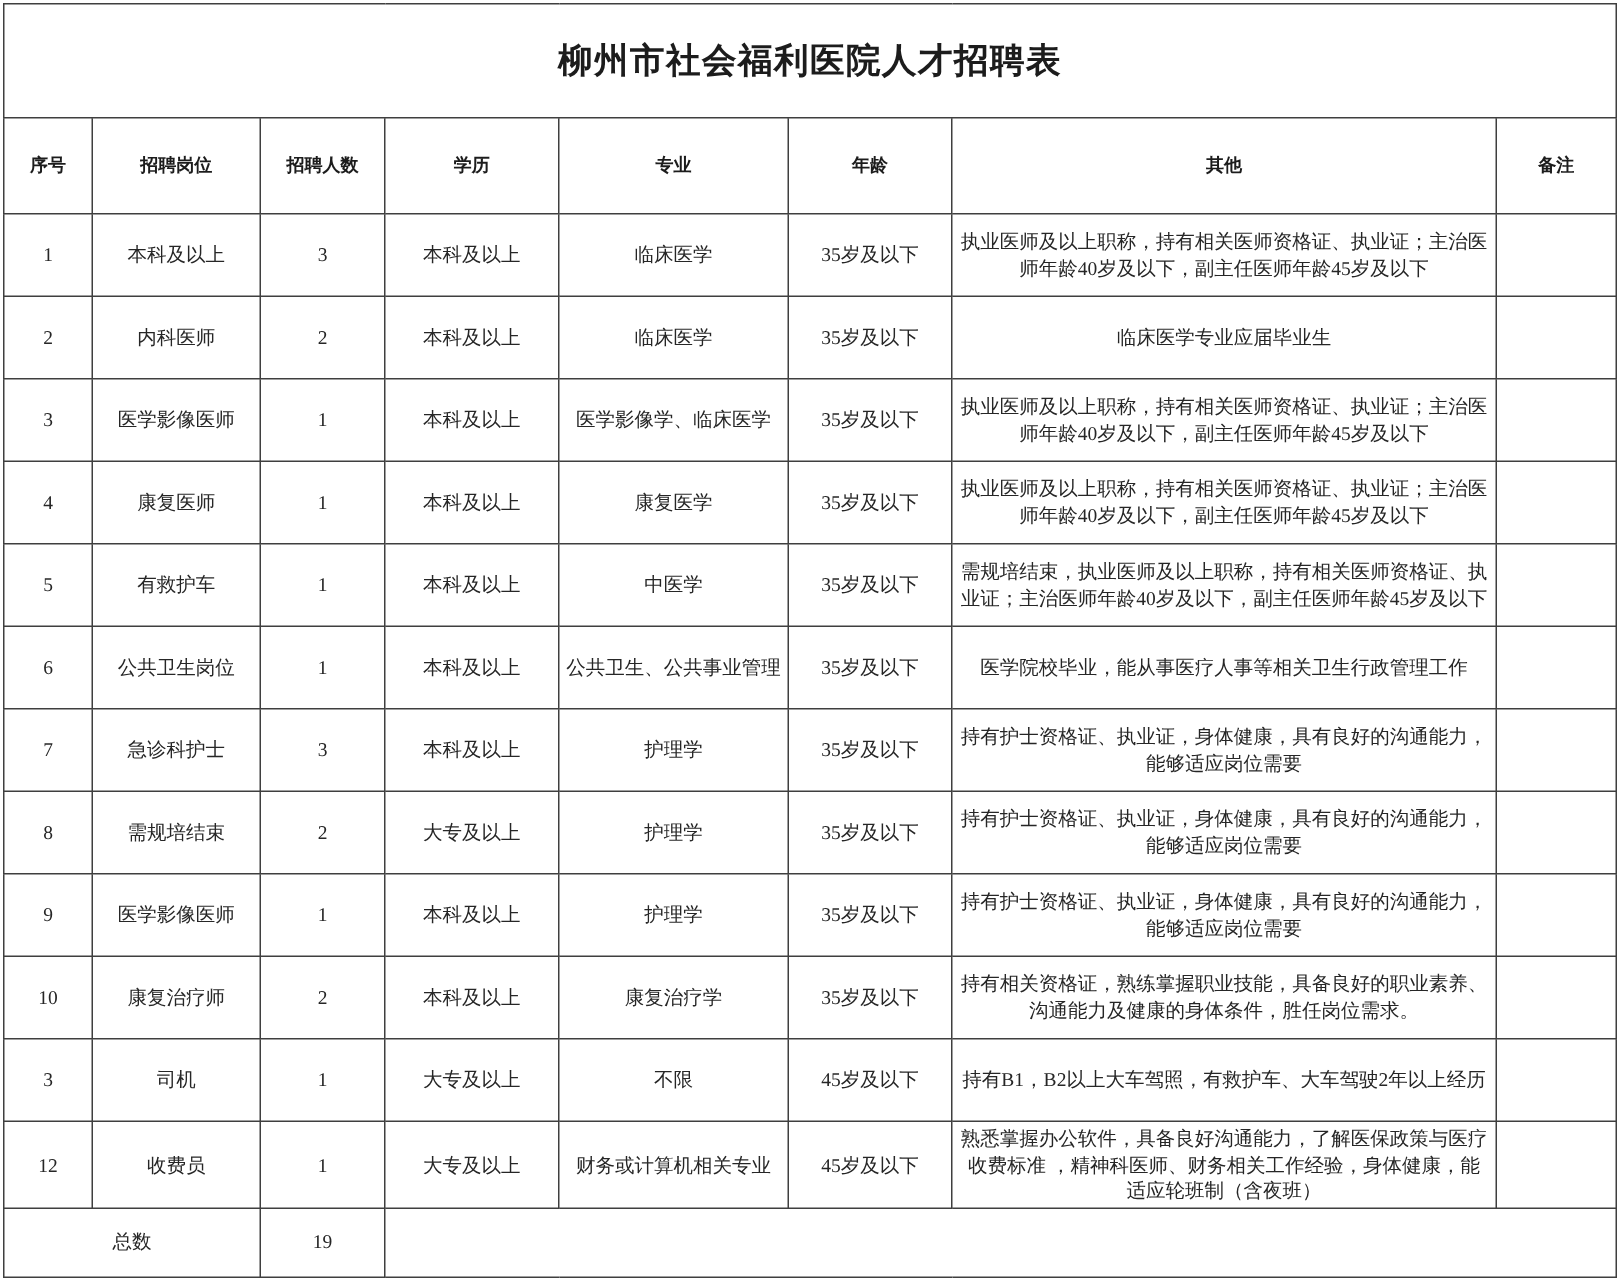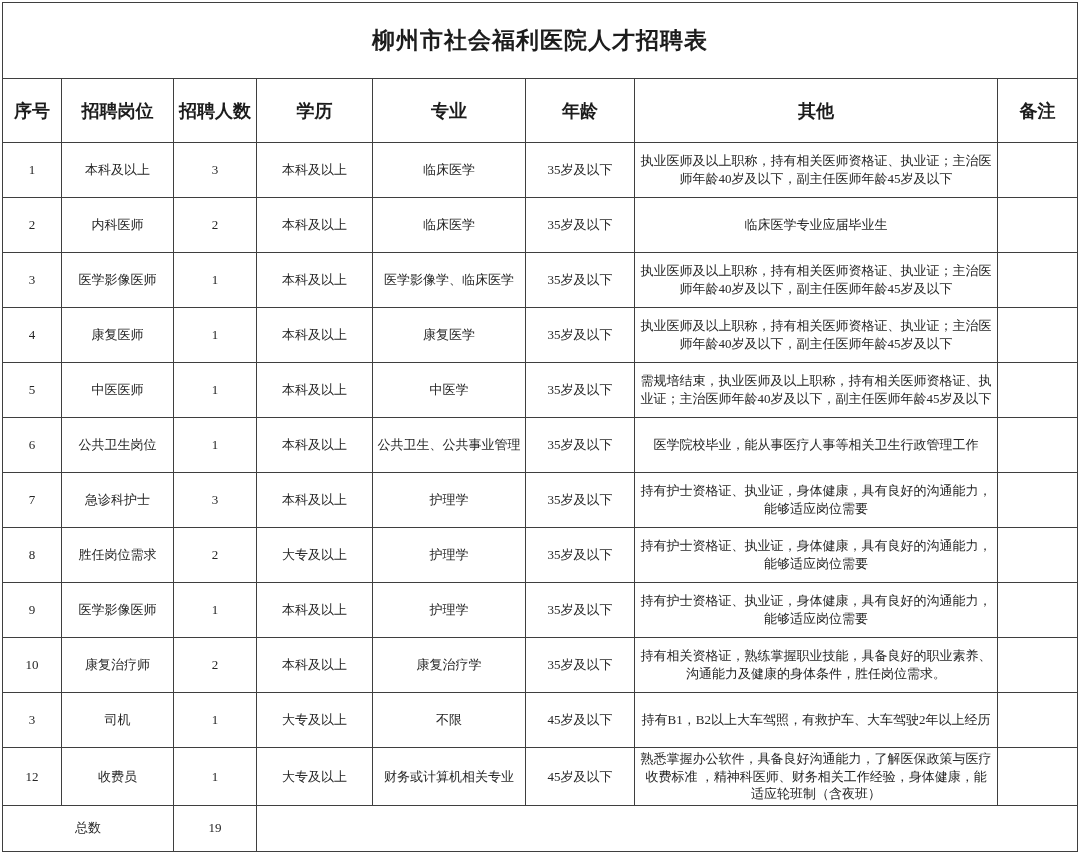--- a/index.html
+++ b/index.html
@@ -37,21 +37,21 @@
   }
   tr.title-row td {
     height: 76px;
     font-size: 23px;
     font-weight: bold;
     letter-spacing: 1px;
     color: #1c1c1c;
   }
   tr.header-row th {
     height: 64px;
-    font-size: 18px;
+    font-size: 12px;
     font-weight: bold;
     color: #1c1c1c;
   }
   tbody.data-body td { height: 55px; line-height: 1.35; }
   td.c-other { padding: 2px 10px; }
   tr.total-row td { height: 46px; }
 </style>
 </head>
 <body>
 
@@ -118,21 +118,21 @@
     <td>康复医师</td>
     <td>1</td>
     <td>本科及以上</td>
     <td>康复医学</td>
     <td>35岁及以下</td>
     <td class="c-other">执业医师及以上职称，持有相关医师资格证、执业证；主治医师年龄40岁及以下，副主任医师年龄45岁及以下</td>
     <td></td>
   </tr>
         <tr class="data-row">
     <td>5</td>
-    <td>中医医师</td>
+    <td>有救护车</td>
     <td>1</td>
     <td>本科及以上</td>
     <td>中医学</td>
     <td>35岁及以下</td>
     <td class="c-other">需规培结束，执业医师及以上职称，持有相关医师资格证、执业证；主治医师年龄40岁及以下，副主任医师年龄45岁及以下</td>
     <td></td>
   </tr>
         <tr class="data-row">
     <td>6</td>
     <td>公共卫生岗位</td>
@@ -148,21 +148,21 @@
     <td>急诊科护士</td>
     <td>3</td>
     <td>本科及以上</td>
     <td>护理学</td>
     <td>35岁及以下</td>
     <td class="c-other">持有护士资格证、执业证，身体健康，具有良好的沟通能力，能够适应岗位需要</td>
     <td></td>
   </tr>
         <tr class="data-row">
     <td>8</td>
-    <td>胜任岗位需求</td>
+    <td>需规培结束</td>
     <td>2</td>
     <td>大专及以上</td>
     <td>护理学</td>
     <td>35岁及以下</td>
     <td class="c-other">持有护士资格证、执业证，身体健康，具有良好的沟通能力，能够适应岗位需要</td>
     <td></td>
   </tr>
         <tr class="data-row">
     <td>9</td>
     <td>医学影像医师</td>

